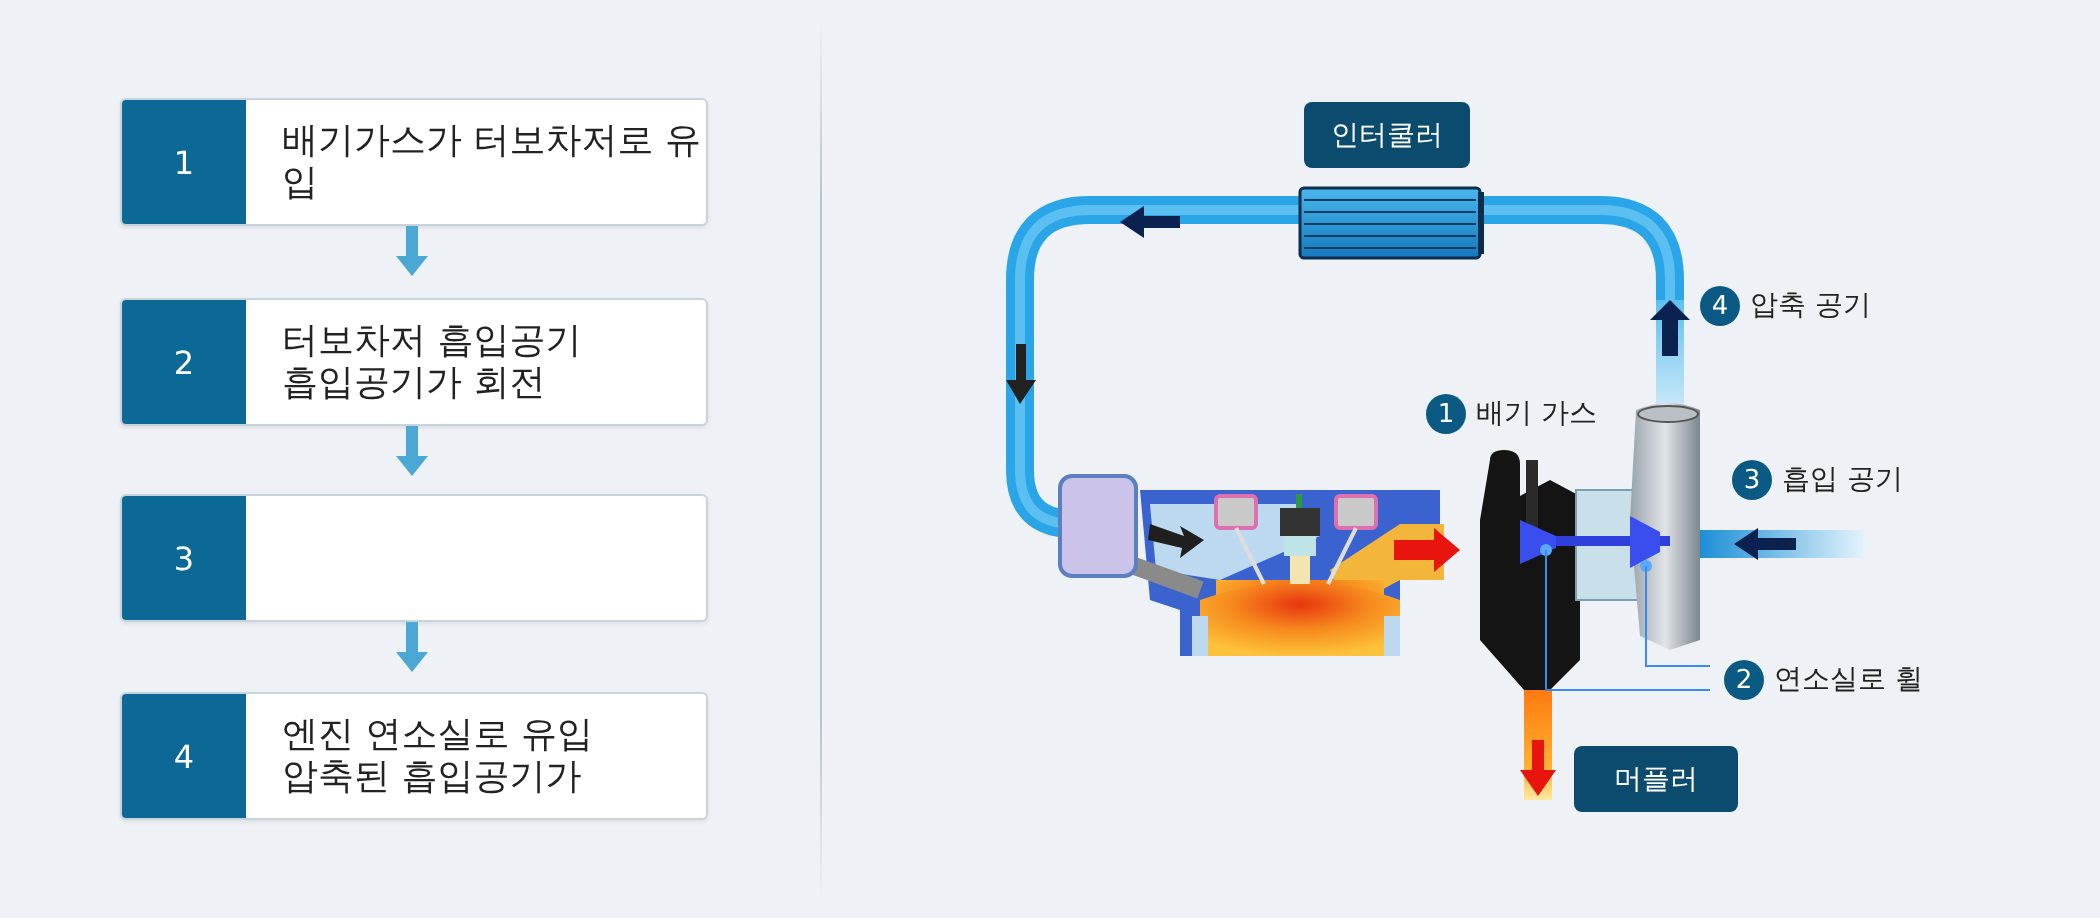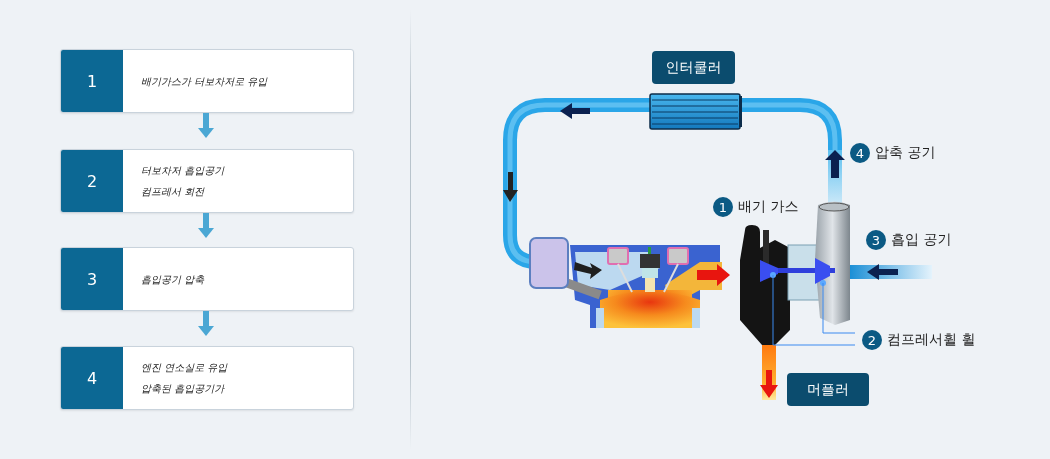--- a/index.html
+++ b/index.html
@@ -16,21 +16,21 @@
     box-shadow: 0 1px 2px rgba(0,0,0,0.08);
     display: flex; overflow: hidden;
   }
   .step-num {
     width: 62px; background: #0c6894; color: #ffffff;
     display: flex; align-items: center; justify-content: center;
     font-size: 16px; flex: none;
   }
   .step-text {
     padding-left: 18px; display: flex; flex-direction: column; justify-content: center;
-    font-size: 10px; color: #222; line-height: 21px; font-style: italic;
+    font-size: 18px; color: #222; line-height: 21px;
   }
   .step-arrow { position: absolute; left: 138px; width: 16px; height: 26px; }
   .divider {
     position: absolute; left: 410px; top: 10px; width: 1px; height: 440px;
     background: linear-gradient(to bottom, rgba(180,195,205,0), #b8c4cc 20%, #b8c4cc 80%, rgba(180,195,205,0));
   }
   .diagram { position: absolute; left: 0; top: 0; width: 1050px; height: 459px; }
   .badge {
     position: absolute; background: #0b4c6e; color: #fff; border-radius: 4px;
     font-size: 14px; display: flex; align-items: center; justify-content: center; text-align: center;
@@ -55,32 +55,31 @@
   </div>
   <svg class="step-arrow" style="top:64px" viewBox="0 0 16 26">
     <rect x="5" y="0" width="6" height="16" fill="#4ba7d4"></rect>
     <polygon points="0,15 16,15 8,25" fill="#4ba7d4"></polygon>
   </svg>
 
   <div class="step" style="top:100px">
     <div class="step-num">2</div>
     <div class="step-text">
       <span>터보차저 흡입공기</span>
-      <span>컴프레서 회전</span>
+      <span>흡입공기가 회전</span>
     </div>
   </div>
   <svg class="step-arrow" style="top:164px" viewBox="0 0 16 26">
     <rect x="5" y="0" width="6" height="16" fill="#4ba7d4"></rect>
     <polygon points="0,15 16,15 8,25" fill="#4ba7d4"></polygon>
   </svg>
 
   <div class="step" style="top:198px">
     <div class="step-num">3</div>
     <div class="step-text">
-      <span>흡입공기 압축</span>
     </div>
   </div>
   <svg class="step-arrow" style="top:262px" viewBox="0 0 16 26">
     <rect x="5" y="0" width="6" height="16" fill="#4ba7d4"></rect>
     <polygon points="0,15 16,15 8,25" fill="#4ba7d4"></polygon>
   </svg>
 
   <div class="step" style="top:297px">
     <div class="step-num">4</div>
     <div class="step-text">
@@ -215,21 +214,21 @@
 
 <div class="badge" style="left:652px; top:51px; width:83px; height:33px;">인터쿨러</div>
 <div class="badge" style="left:787px; top:373px; width:82px; height:33px;font-family:Liberation Serif, serif;">머플러</div>
 
 <div class="callout" style="left:713px; top:197px;">
   <span class="circ">1</span>
   <span>배기 가스</span>
 </div>
 <div class="callout" style="left:862px; top:330px;">
   <span class="circ">2</span>
-  <span>컴프레서휠 휠</span>
+  <span>연소실로 휠</span>
 </div>
 <div class="callout" style="left:866px; top:230px;">
   <span class="circ">3</span>
   <span>흡입 공기</span>
 </div>
 <div class="callout" style="left:850px; top:143px;">
   <span class="circ">4</span>
   <span>압축 공기</span>
 </div>
 

